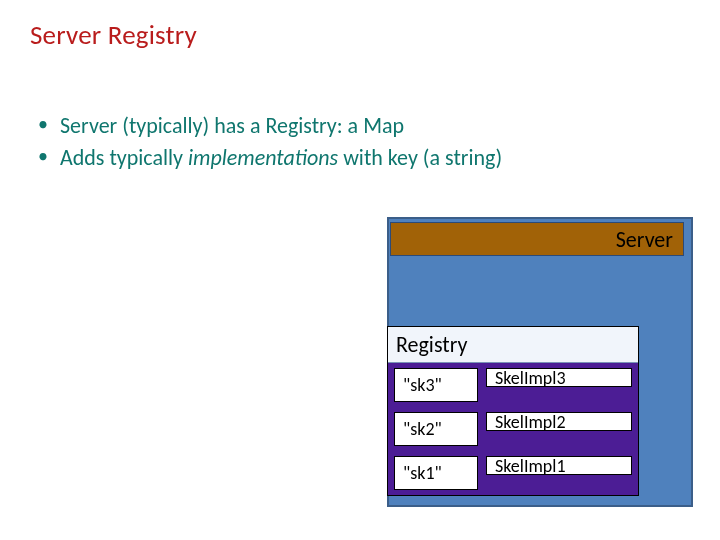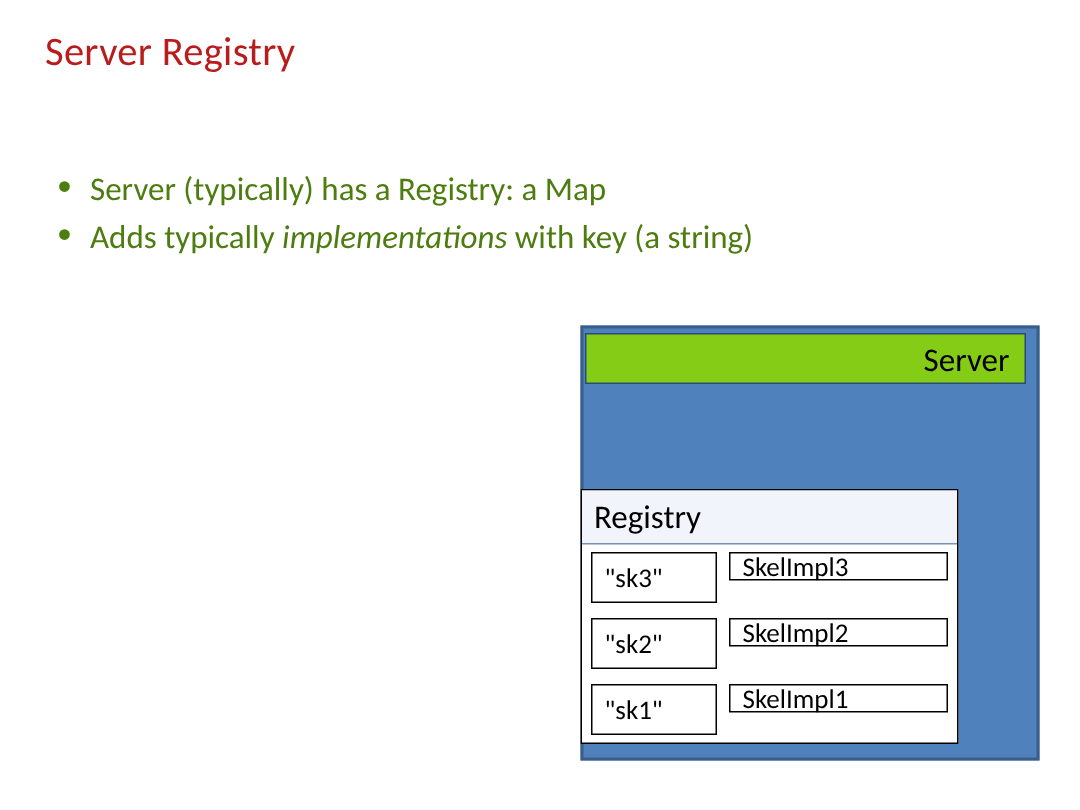--- a/index.html
+++ b/index.html
@@ -18,21 +18,21 @@
     font-size: 27px;
     font-weight: 400;
     color: #b91c1c;
     letter-spacing: 0.2px;
   }
   .bullets {
     position: absolute;
     top: 110px;
     left: 38px;
     font-size: 22px;
-    color: #4d7c0f;
+    color: #0f766e;
     line-height: 1.45;
   }
   .bullets li {
     list-style: none;
     position: relative;
     padding-left: 22px;
   }
   .bullets li::before {
     content: "•";
     position: absolute;
@@ -49,33 +49,33 @@
     height: 290px;
     background: #4f81bd;
     border: 2px solid #3b5e89;
   }
   .server-label {
     position: absolute;
     right: 7px;
     top: 3px;
     width: 294px;
     height: 34px;
-    background: #84cc16;
+    background: #a16207;
     border: 1.5px solid #2b4a78;
     text-align: right;
     padding: 3px 10px 0 0;
     font-size: 22px;
     color: #000;
   }
   .registry-box {
     position: absolute;
     left: -2px;
     top: 107px;
     width: 252px;
-    background: #ffffff;
+    background: #4c1d95;
     border: 1.5px solid #000;
   }
   .registry-header {
     background: #f1f5fb;
     border-bottom: 1.5px solid #7a94b8;
     padding: 4px 8px;
     font-size: 22px;
     color: #000;
   }
   .registry-row {

